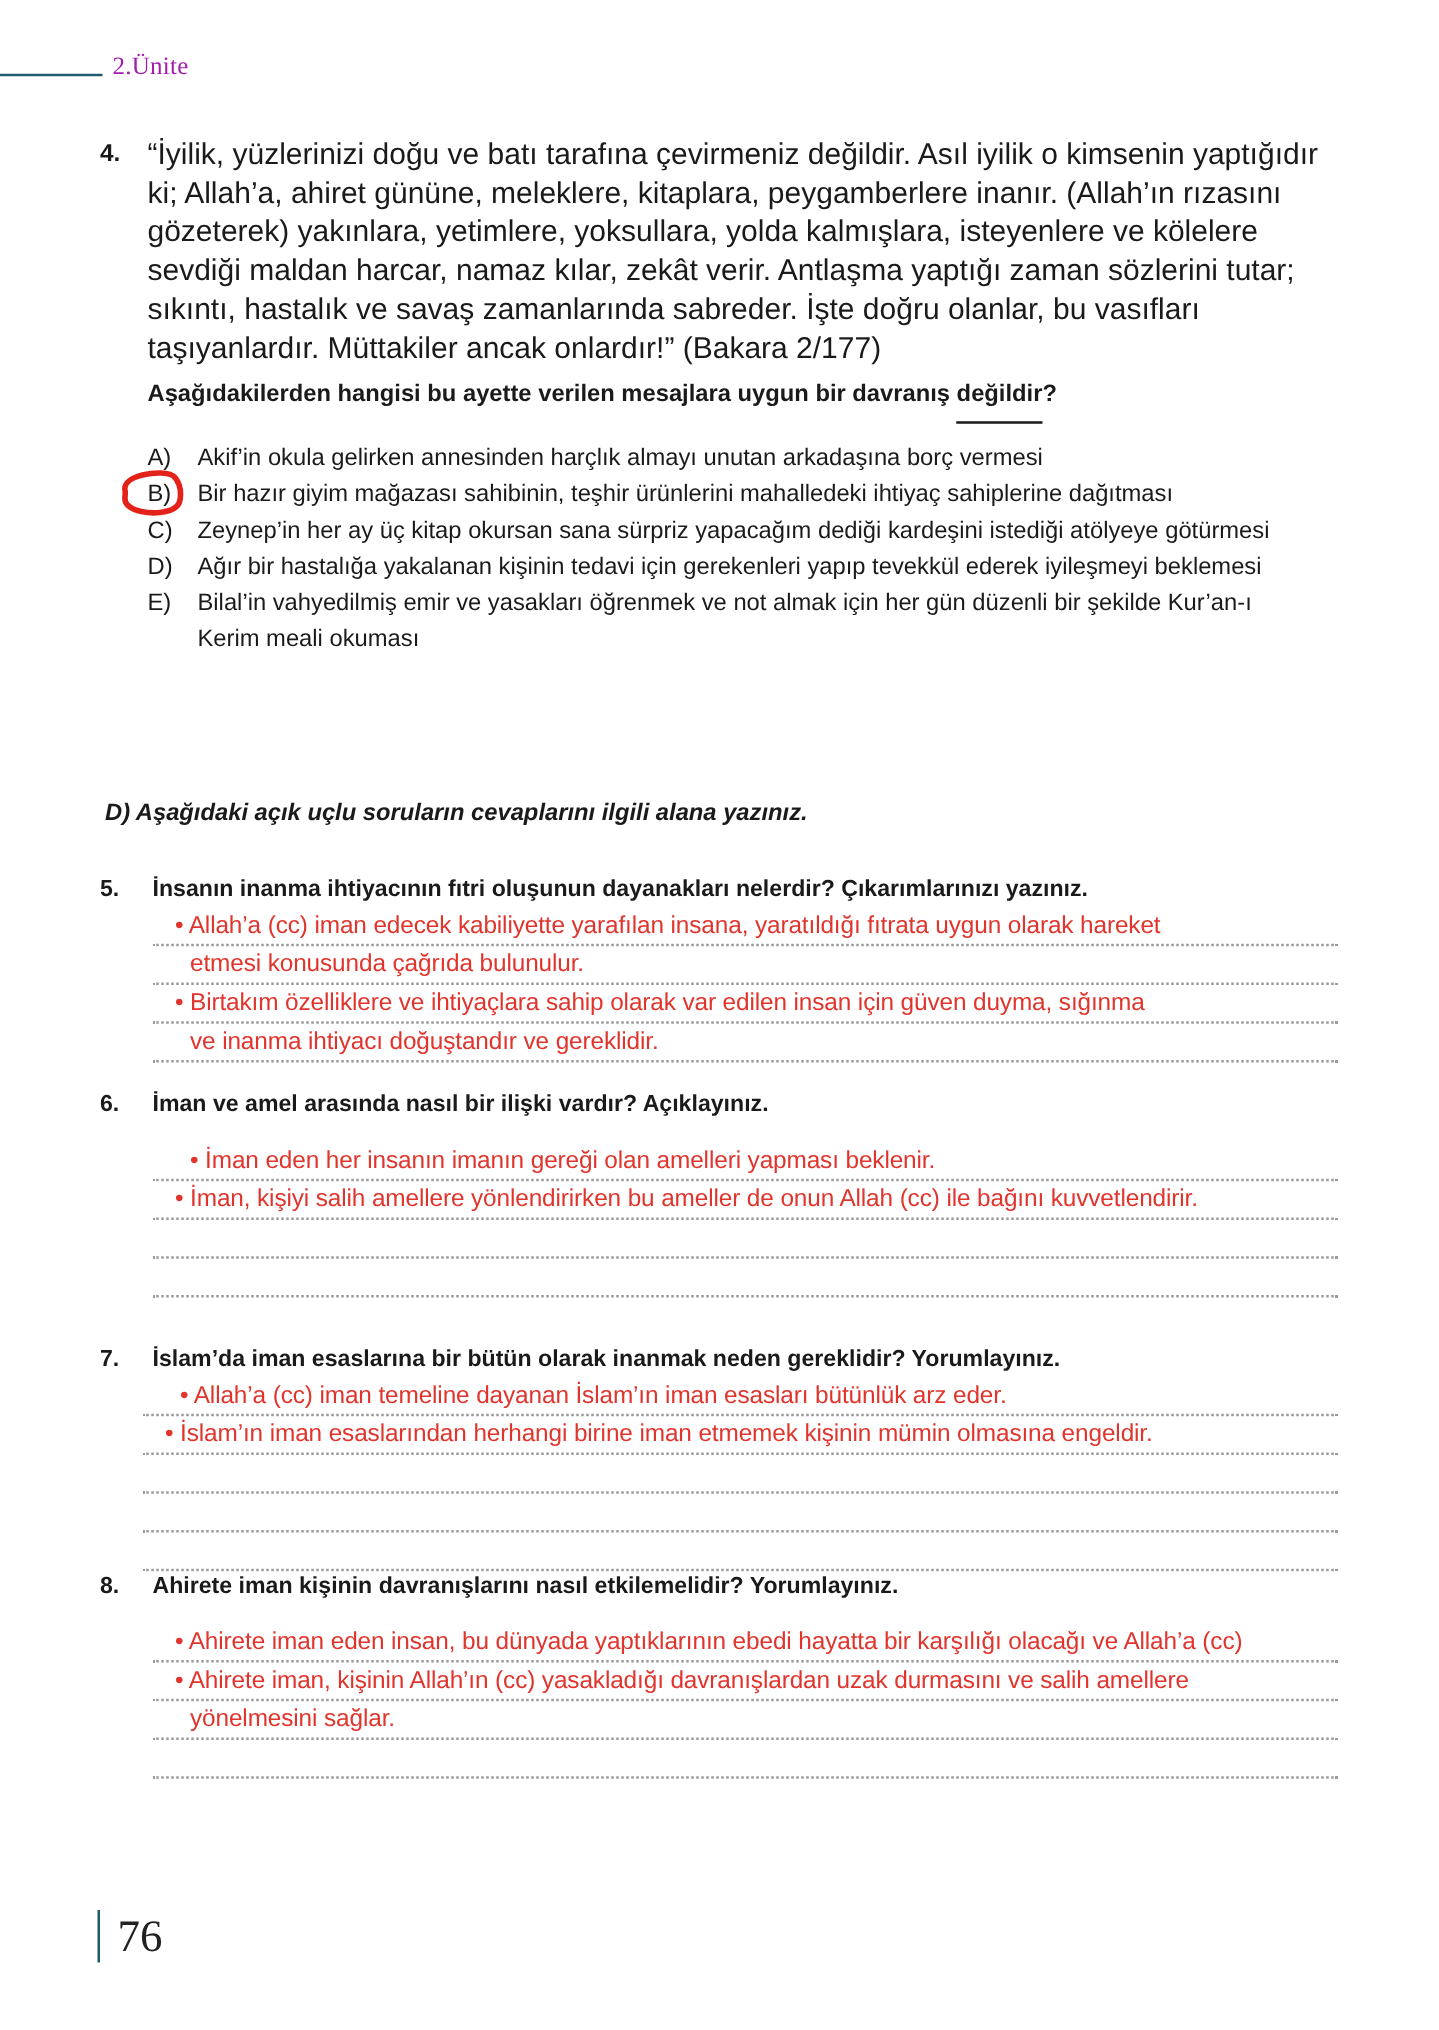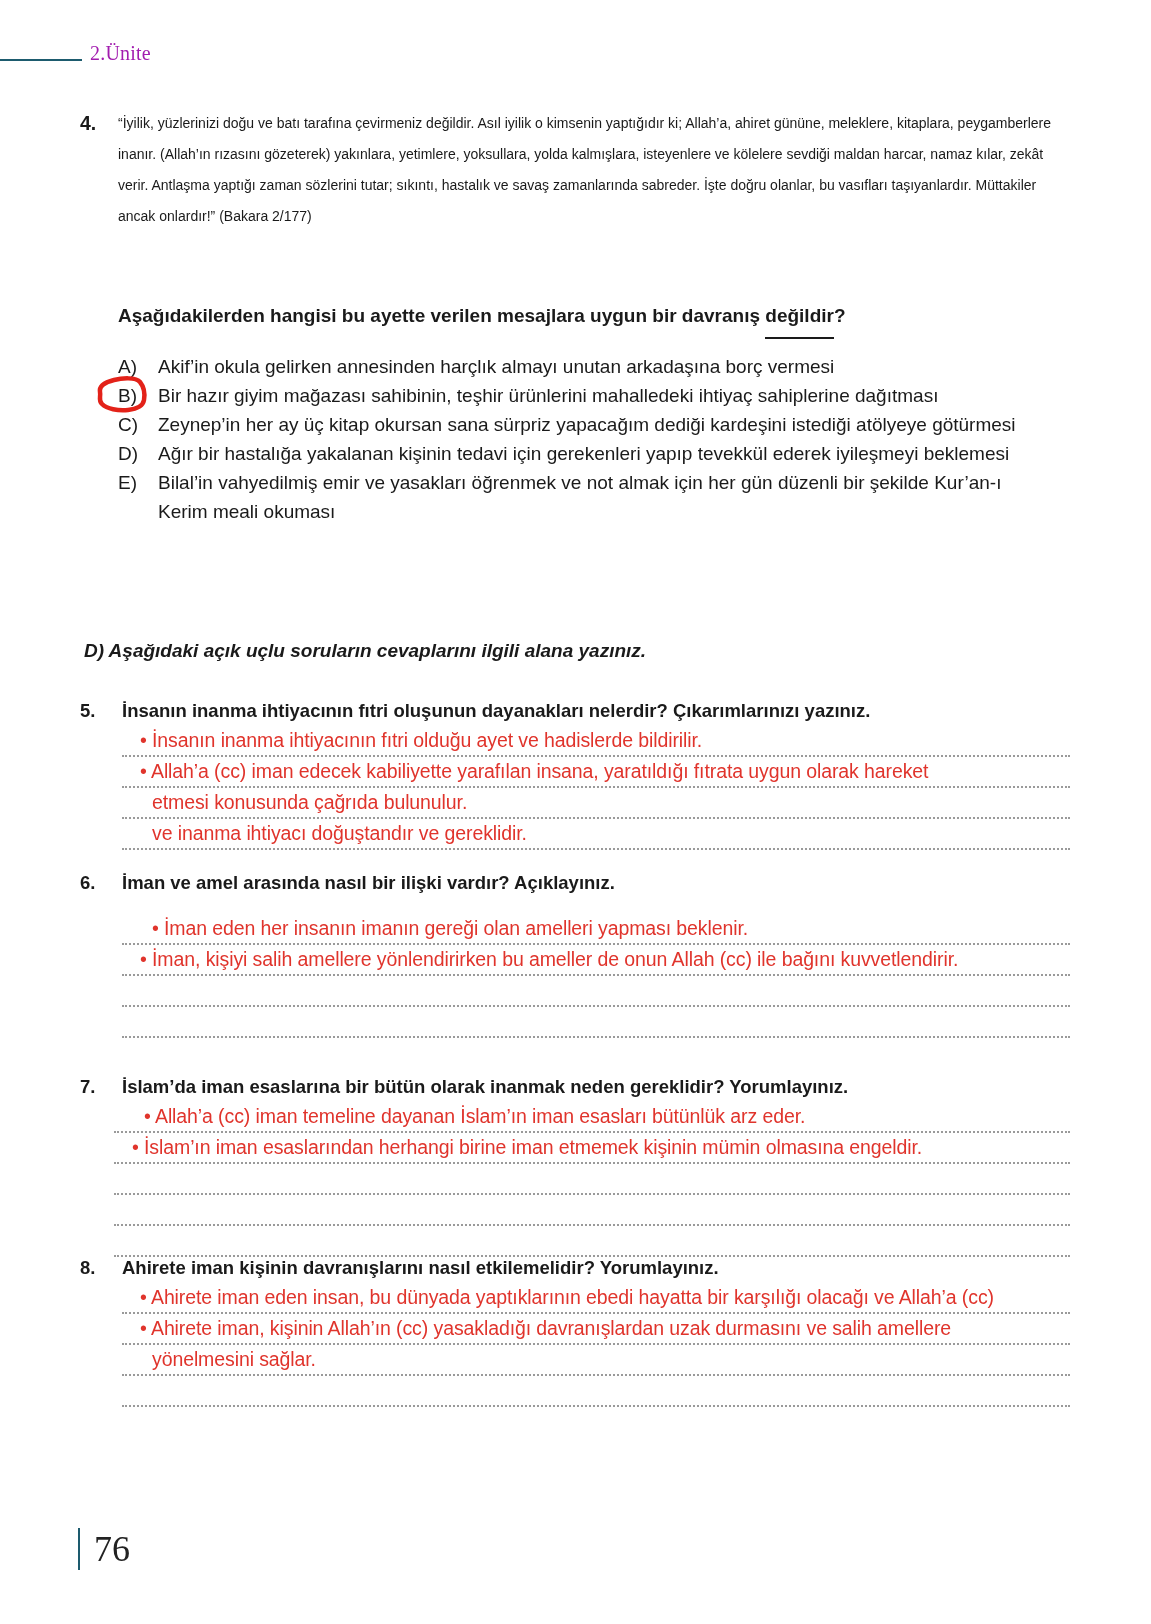--- a/index.html
+++ b/index.html
@@ -54,21 +54,21 @@
     align-items: flex-start;
   }
   .q4-num {
     font-weight: bold;
     font-size: 19.5px;
     width: 38px;
     flex: 0 0 38px;
     line-height: 31px;
   }
   .q4-text {
-    font-size: 14px;
+    font-size: 24px;
     line-height: 31px;
     text-align: left;
     width: 952px;
   }
 
   .q4-prompt {
     position: absolute;
     left: 118px;
     top: 302px;
     width: 930px;
@@ -242,27 +242,27 @@
 
 <div class="section-d">D) Aşağıdaki açık uçlu soruların cevaplarını ilgili alana yazınız.</div>
 
 <div class="oq" style="top:698px;">
   <div class="oq-head">
     <div class="oq-num">5.</div>
     <div class="oq-title">İnsanın inanma ihtiyacının fıtri oluşunun dayanakları nelerdir? Çıkarımlarınızı yazınız.</div>
   </div>
   <div class="lines" style="margin-left:42px; width:948px;">
     <div class="wline">
-        <div class="ans ind">• İnsanın inanma ihtiyacının fıtri olduğu ayet ve hadislerde bildirilir.</div>
-      </div>
-    <div class="wline">
         <div class="ans ind">• Allah’a (cc) iman edecek kabiliyette yarafılan insana, yaratıldığı fıtrata uygun olarak hareket</div>
       </div>
     <div class="wline">
         <div class="ans ind2">etmesi konusunda çağrıda bulunulur.</div>
+      </div>
+    <div class="wline">
+        <div class="ans ind">• Birtakım özelliklere ve ihtiyaçlara sahip olarak var edilen insan için güven duyma, sığınma</div>
       </div>
     <div class="wline">
         <div class="ans ind2">ve inanma ihtiyacı doğuştandır ve gereklidir.</div>
       </div>
   </div>
 </div>
 
 <div class="oq" style="top:870px;">
   <div class="oq-head">
     <div class="oq-num">6.</div>
@@ -306,21 +306,21 @@
         <div class="ans"></div>
       </div>
   </div>
 </div>
 
 <div class="oq" style="top:1255px;">
   <div class="oq-head">
     <div class="oq-num">8.</div>
     <div class="oq-title">Ahirete iman kişinin davranışlarını nasıl etkilemelidir? Yorumlayınız.</div>
   </div>
-  <div class="lines" style="margin-left:42px; width:948px; margin-top:2px;">
+  <div class="lines" style="margin-left:42px; width:948px; margin-top:18px;">
     <div class="wline">
         <div class="ans ind">• Ahirete iman eden insan, bu dünyada yaptıklarının ebedi hayatta bir karşılığı olacağı ve Allah’a (cc)</div>
       </div>
     <div class="wline">
         <div class="ans ind">• Ahirete iman, kişinin Allah’ın (cc) yasakladığı davranışlardan uzak durmasını ve salih amellere</div>
       </div>
     <div class="wline">
         <div class="ans ind2">yönelmesini sağlar.</div>
       </div>
     <div class="wline">

